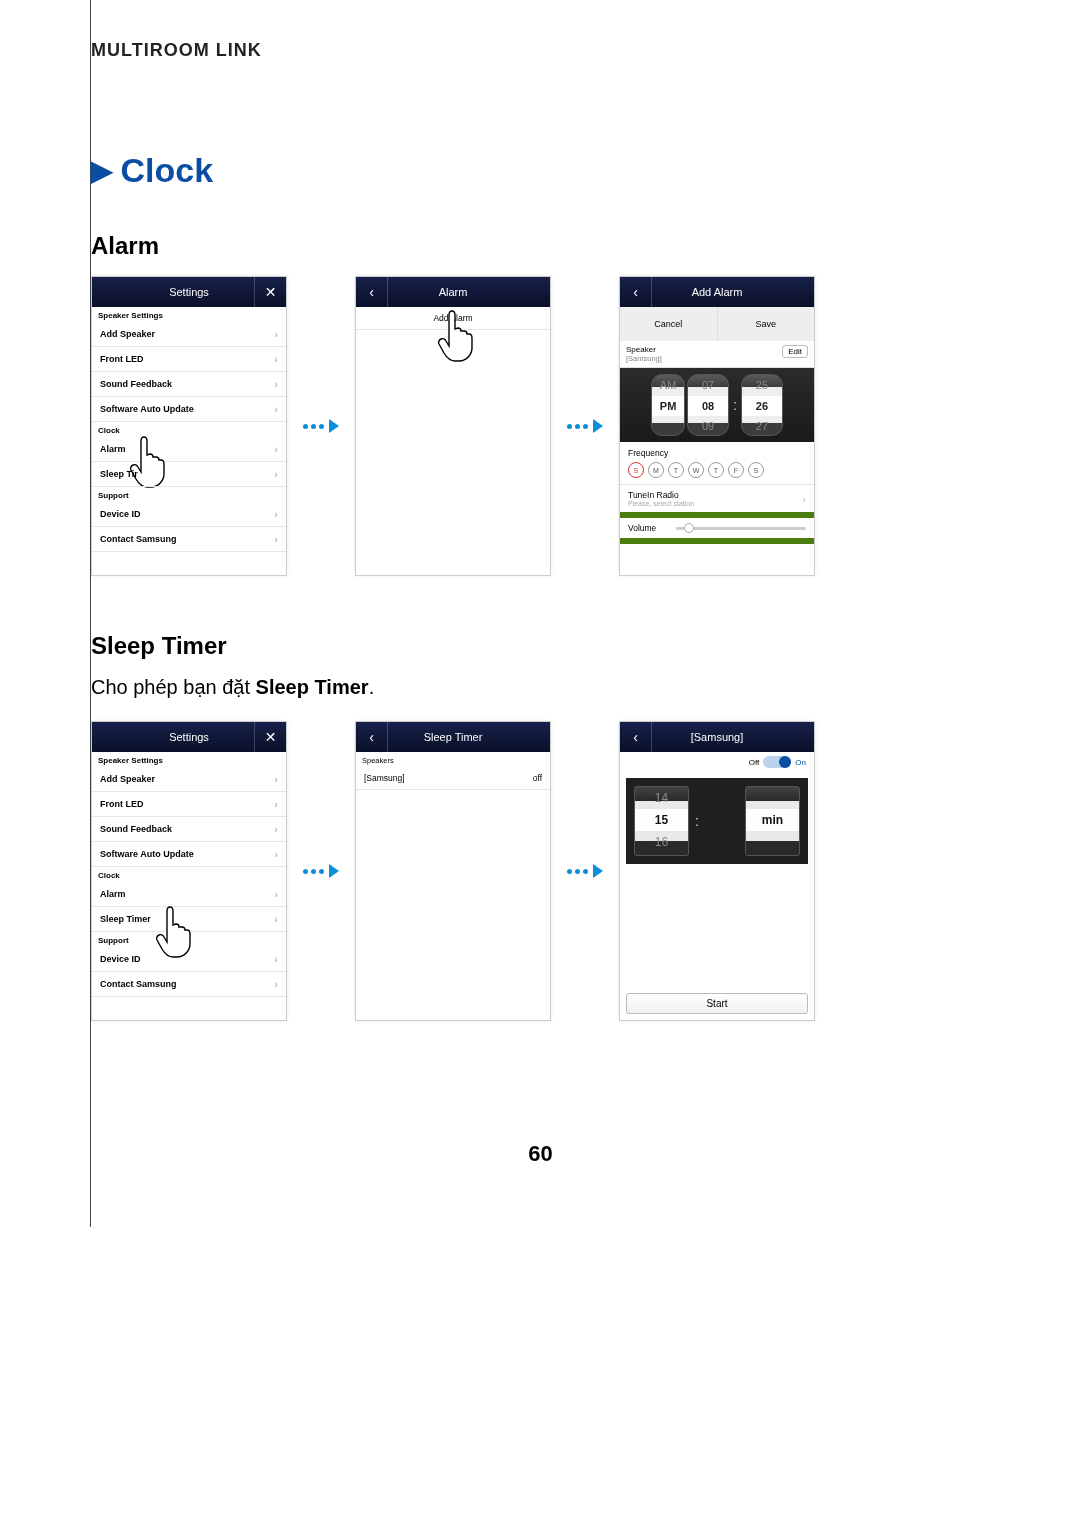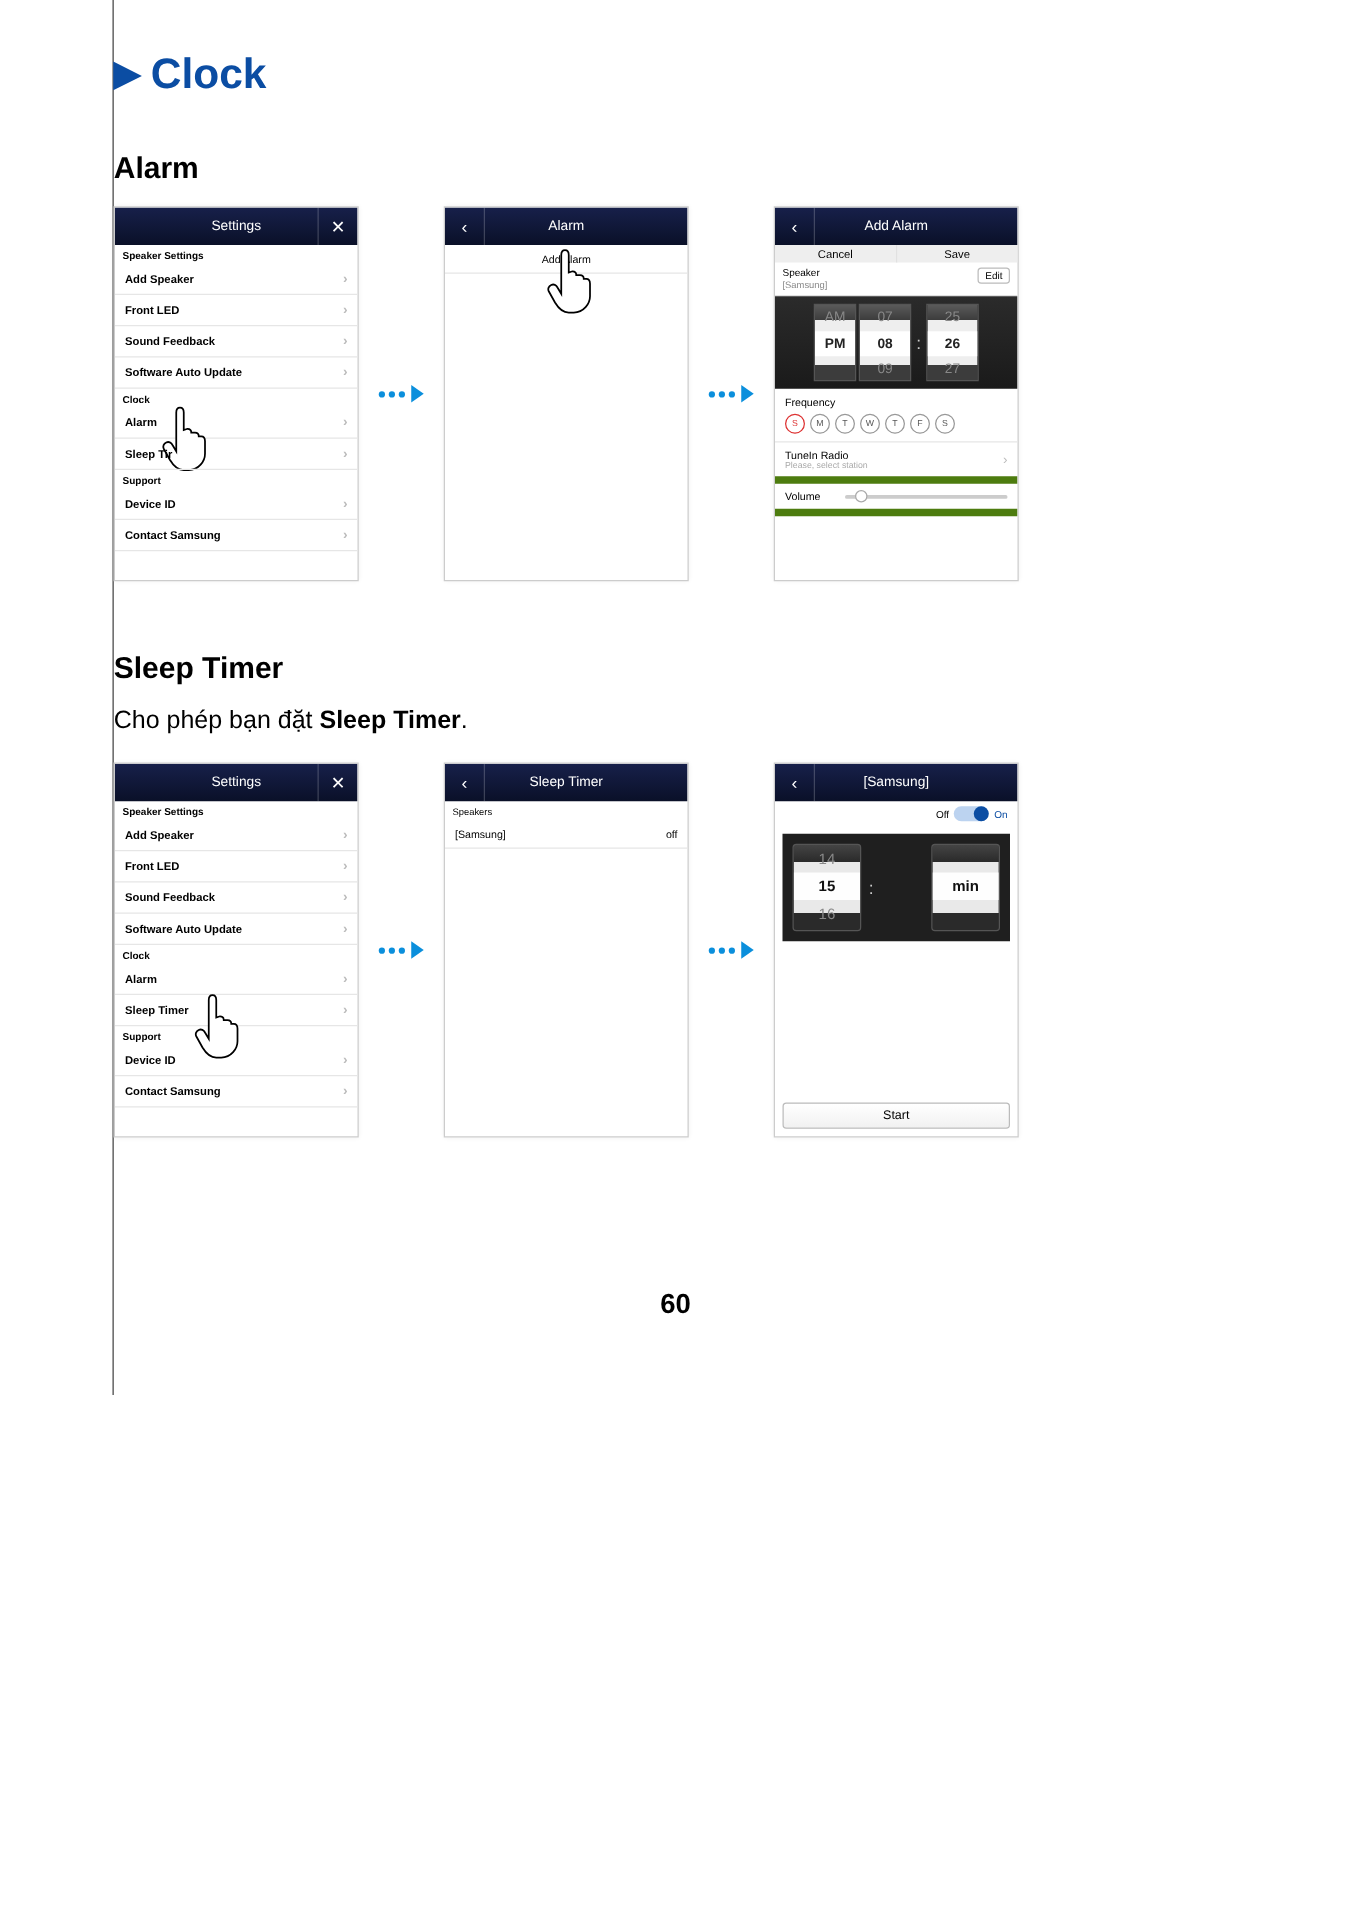--- a/index.html
+++ b/index.html
@@ -20,29 +20,29 @@
   .titlebar .close, .titlebar .back { position: absolute; top: 0; height: 30px; width: 32px; display: flex; align-items: center; justify-content: center; font-size: 14px; color: #fff; }
   .titlebar .close { right: 0; border-left: 1px solid rgba(255,255,255,0.2); }
   .titlebar .back { left: 0; border-right: 1px solid rgba(255,255,255,0.2); }
   .group-label { font-size: 8px; font-weight: 700; padding: 4px 6px 2px 6px; color: #000; }
   .menu-item { border-bottom: 1px solid #e6e6e6; padding: 6px 8px; font-size: 9px; font-weight: 700; display: flex; justify-content: space-between; align-items: center; position: relative; min-height: 22px; }
   .menu-item.thin { font-weight: 400; font-size: 8.5px; }
   .chev { color: #bbb; font-size: 11px; }
   .hand { position: absolute; width: 42px; height: 56px; pointer-events: none; }
   .hand svg { width: 100%; height: 100%; }
   
-  .btnbar { display: flex; height: 14px; }
+  .btnbar { display: flex; height: 34px; }
   .btnbar div { flex: 1; display: flex; align-items: center; justify-content: center; font-size: 9px; background: #eee; border-right: 1px solid #ddd; }
   .btnbar div:last-child { border-right: none; }
   .speaker-row { padding: 4px 6px; border-bottom: 1px solid #e0e0e0; }
   .speaker-row .lbl { font-size: 8px; }
   .speaker-row .sub { font-size: 7.5px; color: #888; }
   .edit-pill { float: right; border: 1px solid #bbb; border-radius: 3px; padding: 1px 5px; font-size: 8px; background: #fff; }
   .picker { background: linear-gradient(#2b2b2b, #1a1a1a); padding: 4px; display: flex; justify-content: center; align-items: center; gap: 2px; height: 74px; }
-  .wheel { background: linear-gradient(#5a5a5a, #3c3c3c 20%, #eeeeee 20%, #eeeeee 80%, #3c3c3c 80%); border: 1px solid #555; border-radius: 0; width: 42px; height: 62px; position: relative; overflow: hidden; text-align: right; }
+  .wheel { background: linear-gradient(#5a5a5a, #3c3c3c 20%, #eeeeee 20%, #eeeeee 80%, #3c3c3c 80%); border: 1px solid #555; border-radius: 11px; width: 42px; height: 62px; position: relative; overflow: hidden; text-align: right; }
   .wheel .cell { height: 20.6px; display: flex; align-items: center; justify-content: center; font-size: 11px; color: #888; }
   .wheel .cell.center { color: #222; background: rgba(255,255,255,0.95); font-weight: 700; }
   .wheel.small { width: 34px; }
   .colon { color: #ccc; font-size: 14px; padding: 0 2px; }
   .freq-box { padding: 6px 8px; border-bottom: 1px solid #e6e6e6; }
   .freq-title { font-size: 8.5px; margin-bottom: 4px; }
   .day-row { display: flex; gap: 4px; }
   .day { width: 16px; height: 16px; border: 1px solid #999; border-radius: 50%; font-size: 7px; display: flex; align-items: center; justify-content: center; color: #555; }
   .day.active { border-color: #d33; color: #d33; }
   .row-item { padding: 5px 8px; border-bottom: 6px solid #4d7c0f; font-size: 8.5px; display: flex; justify-content: space-between; align-items: center; }
@@ -59,20 +59,21 @@
   .picker-dark { background: #1f1f1f; padding: 8px; display: flex; justify-content: center; align-items: center; gap: 4px; margin: 6px; }
   .wheel2 { background: linear-gradient(#444,#2a2a2a 20%,#e9e9e9 20%,#e9e9e9 80%,#2a2a2a 80%); border: 1px solid #555; width: 56px; height: 70px; border-radius: 3px; overflow: hidden; }
   .wheel2 .c { height: 22px; display: flex; align-items: center; justify-content: center; font-size: 12px; color: #888; }
   .wheel2 .c.mid { color: #111; font-weight: 700; background: rgba(255,255,255,0.95); }
   .wheel2.label { width: 56px; margin-left: 40px; }
 </style>
 </head>
 <body>
 
 <div class="page">
+  <div class="breadcrumb">MULTIROOM LINK</div>
 
   <div class="section-title">
     <span class="play-marker">▶</span><span>Clock</span>
   </div>
 
   <div class="sub-title">Alarm</div>
 
   <div class="row">
 
     <div class="phone">

